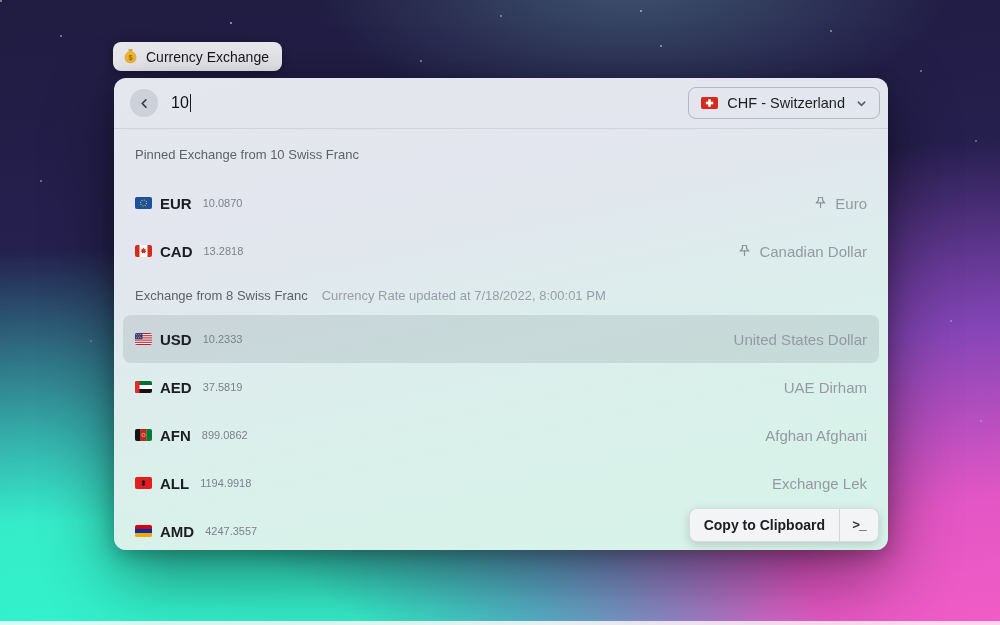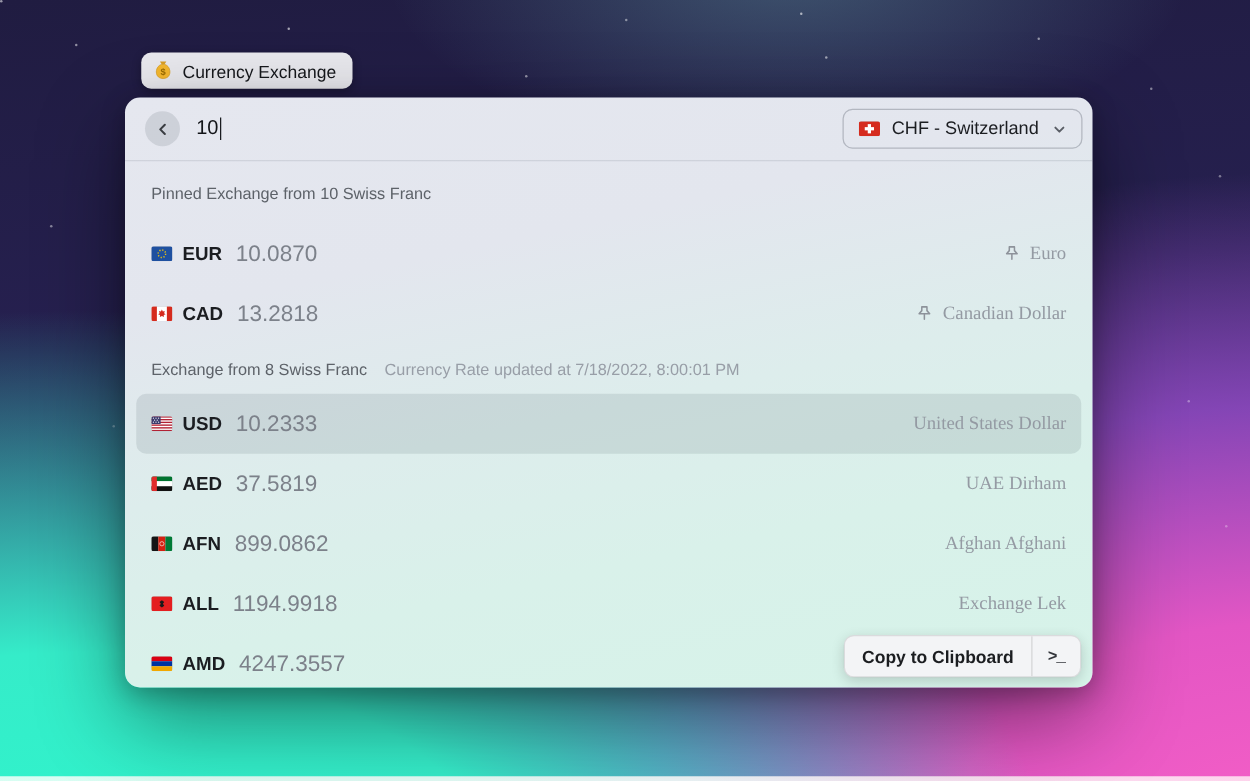--- a/index.html
+++ b/index.html
@@ -27,21 +27,21 @@
   .bottom-strip{position:absolute;left:0;right:0;bottom:0;height:4px;
     background:linear-gradient(90deg,#eafff7,#ffffff 55%,#ffe2f1);opacity:.9;}
 
   
   .chip{position:absolute;left:113px;top:42px;height:29px;display:flex;align-items:center;gap:7px;
     padding:0 13px 0 9px;border-radius:8px;background:#e9e9ee;color:#16181c;font-size:14px;
     box-shadow:0 2px 8px rgba(0,0,0,.3);}
   .chip-icon{display:flex;align-items:center;}
 
   
-  .panel{position:absolute;left:100px;top:78px;width:774px;height:472px;border-radius:12px;overflow:hidden;
+  .panel{position:absolute;left:114px;top:78px;width:774px;height:472px;border-radius:12px;overflow:hidden;
     background:linear-gradient(168deg,#e5e7ef 0%,#e3e6ee 28%,#ddedec 52%,#d9f1ea 72%,#d6f3e9 100%);
     box-shadow:0 25px 70px rgba(0,0,0,.45), 0 5px 20px rgba(0,0,0,.25);}
   .search-row{height:50px;display:flex;align-items:center;padding:0 8px 0 16px;
     border-bottom:1px solid rgba(70,80,95,.13);}
   .back-btn{width:28px;height:28px;border-radius:50%;border:none;cursor:pointer;
     background:rgba(125,130,142,.22);display:flex;align-items:center;justify-content:center;flex:none;margin-right:13px;}
   .search-text{flex:1;display:flex;align-items:center;font-size:16px;color:#121418;}
   .caret{width:1.5px;height:18px;background:#1a1c20;margin-left:1px;animation:blink 1.1s infinite;}
   @keyframes blink{0%,55%{opacity:1}56%,100%{opacity:0}}
   .dropdown{display:flex;align-items:center;gap:9px;height:32px;padding:0 12px;border-radius:8px;
@@ -53,22 +53,22 @@
   .list{padding:0 9px;}
   .section-head{height:40px;display:flex;align-items:center;padding:0 12px;}
   .section-head.first{height:50px;}
   .section-title{font-size:13px;font-weight:500;color:#5d6269;}
   .section-meta{font-size:13px;color:#989ea7;margin-left:14px;}
   .row{height:48px;display:flex;align-items:center;padding:0 12px;border-radius:8px;gap:8px;cursor:pointer;}
   .row.selected{background:rgba(100,120,125,.17);}
   .flag{width:17px;height:12px;border-radius:2px;overflow:hidden;flex:none;display:flex;
     box-shadow:inset 0 0 0 .5px rgba(0,0,0,.18);}
   .code{font-size:15px;font-weight:600;color:#1b1d21;}
-  .value{font-size:18px;color:#7c818a;margin-left:3px;}
-  .right{margin-left:auto;display:flex;align-items:center;gap:7px;font-family:Liberation Serif, serif;}
+  .value{font-size:11px;color:#7c818a;margin-left:3px;}
+  .right{margin-left:auto;display:flex;align-items:center;gap:7px;}
   .name{font-size:15px;color:#949aa3;}
   .pin{display:flex;align-items:center;}
 
   
   .action-bar{position:absolute;right:9px;bottom:8px;height:32px;display:flex;align-items:stretch;
     background:#f3f4f6;border:1px solid rgba(0,0,0,.1);border-radius:8px;overflow:hidden;
     box-shadow:0 3px 10px rgba(0,0,0,.16);}
   .action-primary{border:none;background:transparent;cursor:pointer;padding:0 14px;
     font-family:inherit;font-size:14px;font-weight:600;color:#1b1d20;display:flex;align-items:center;}
   .action-divider{width:1px;background:rgba(0,0,0,.13);}

